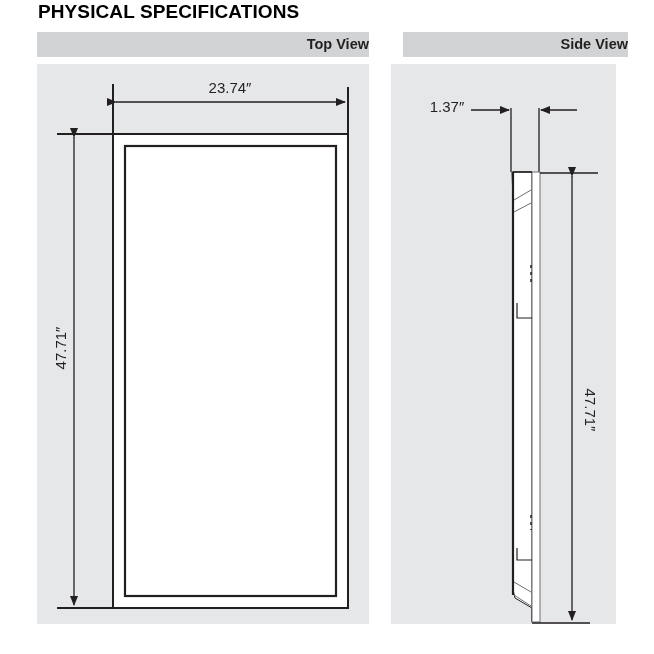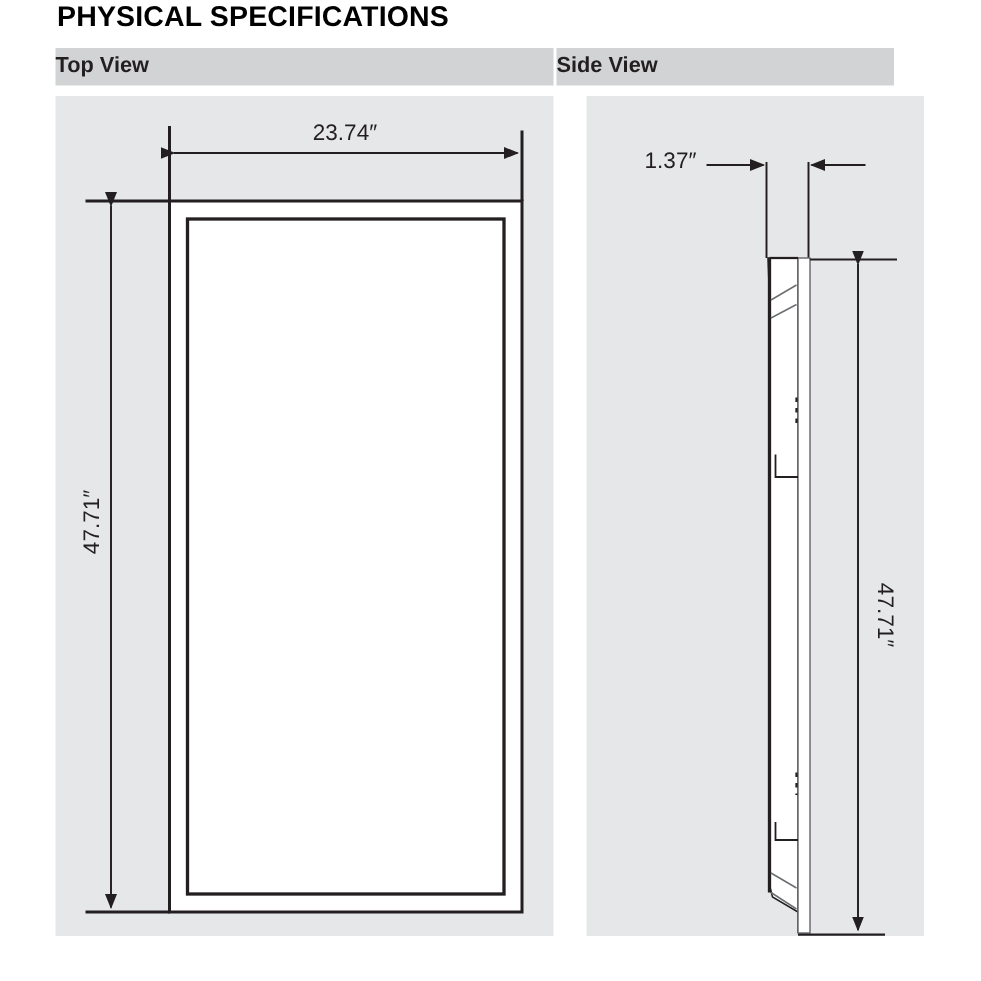--- a/index.html
+++ b/index.html
@@ -1,29 +1,29 @@
 <!DOCTYPE html>
 <html><head>
 <meta charset="utf-8">
 <style>
   html, body { margin:0; padding:0; background:#ffffff; }
   body { width:654px; height:654px; position:relative; overflow:hidden; font-family:"Liberation Sans", sans-serif; color:#231f20; }
   .title { position:absolute; left:38px; top:1px; font-size:19px; font-weight:bold; letter-spacing:0.1px; color:#000000; }
-  .hdr { position:absolute; top:32px; height:25px; background:#d1d3d4; font-size:14.5px; font-weight:bold; text-align:left; line-height:25px; color:#231f20; }
+  .hdr { position:absolute; top:32px; height:25px; background:#d1d3d4; font-size:14.5px; font-weight:bold; text-align:right; line-height:25px; color:#231f20; }
   .panel { position:absolute; top:64px; height:560px; background:#e6e7e8; }
   svg { position:absolute; left:0; top:0; }
   .dimtext { font-family:"Liberation Sans", sans-serif; font-size:15px; fill:#231f20; }
 </style>
 </head>
 <body>
 
 <div class="title">PHYSICAL SPECIFICATIONS</div>
 
 <div class="hdr" style="left:37px;width:332px;">Top View</div>
-<div class="hdr" style="left:371px;width:225px;">Side View</div>
+<div class="hdr" style="left:403px;width:225px;">Side View</div>
 
 <div class="panel" style="left:37px;width:332px;"></div>
 <div class="panel" style="left:391px;width:225px;"></div>
 
 <svg width="654" height="654" viewBox="0 0 654 654">
   <defs>
     <marker id="ah" markerWidth="10" markerHeight="8" refX="9" refY="4" orient="auto" markerUnits="userSpaceOnUse">
       <path d="M0,0 L10,4 L0,8 Z" fill="#231f20"></path>
     </marker>
   </defs>

